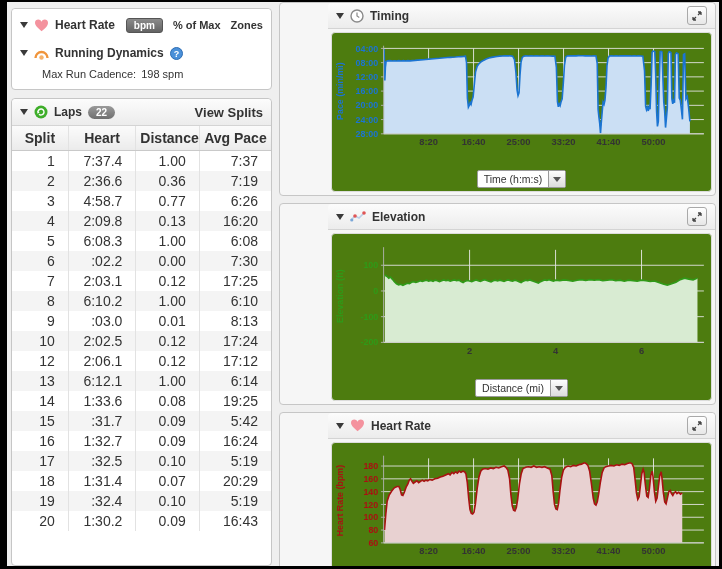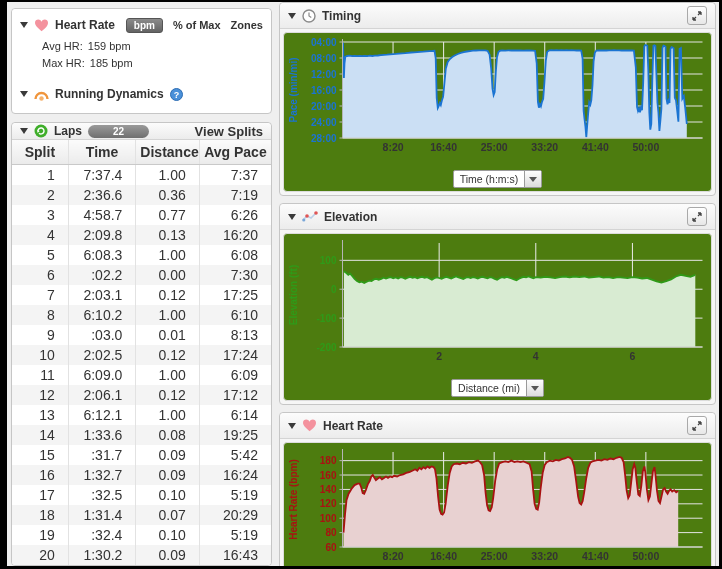--- a/index.html
+++ b/index.html
@@ -20,35 +20,35 @@
   .metrics{flex:none;}
   .metrics .hdr{background:#fff;border-bottom:none;height:24px;padding-top:4px;}
   .stats{padding:1px 8px 6px 30px;font-size:11px;color:#333;}
   .stats .row{line-height:17px;}
   .stats .lab{margin-right:5px;}
   .hr-right{margin-left:auto;display:flex;align-items:center;gap:10px;font-size:11px;font-weight:bold;color:#333;}
   .pill-dark{background:linear-gradient(#8b8b8b,#636363);border:1px solid #555;color:#fff;
              font-size:10px;font-weight:bold;padding:1px 7px;border-radius:3px;}
   .link{cursor:pointer;}
   .badge{background:linear-gradient(#9a9a9a,#6f6f6f);color:#fff;font-size:10px;font-weight:bold;
-         padding:1px 25px;border-radius:9px;}
+         padding:1px 8px;border-radius:9px;}
   .laps{flex:1;display:flex;flex-direction:column;overflow:hidden;}
   .laps .hdr{height:26px;}
   .view-splits{margin-left:auto;font-size:13px;font-weight:bold;color:#333;}
   table{width:100%;border-collapse:collapse;font-size:14px;color:#333;table-layout:fixed;}
   th{background:linear-gradient(#fbfbfb,#ebebeb);border-bottom:1px solid #c9c9c9;
      padding:4px 4px;font-weight:bold;text-align:center;}
   th+th,td+td{border-left:1px solid #e2e2e2;}
   td{text-align:right;padding:2px 13px 2px 2px;height:13.4px;}
   tbody tr:nth-child(even){background:#f4f4f4;}
   col.c1{width:55px}col.c2{width:66px}col.c3{width:62px}col.c4{width:70px}
 
   
   .main{position:absolute;left:272px;top:0;width:437px;bottom:0;display:flex;flex-direction:column;gap:7px;overflow:hidden;}
-  .chart-panel{background:#f6f6f6;border:1px solid #c6c6c6;border-radius:4px;box-sizing:border-box;}
+  .chart-panel{background:#f6f6f6;border:1px solid #c6c6c6;border-radius:4px;box-sizing:border-box;padding-left:48px;}
   .chart-body{padding:3px;}
   .card{background:#4d7c0f;border:1px solid #dcdcdc;border-radius:4px;padding:1px 0 0 0;}
   .expand-btn{margin-left:auto;width:18px;height:17px;flex:none;display:flex;align-items:center;justify-content:center;
               background:linear-gradient(#fff,#e7e7e7);border:1px solid #a9a9a9;border-radius:3px;cursor:pointer;}
   .dd-row{display:flex;justify-content:center;padding:0 0 3px 0;align-items:center;}
   .dropdown{display:flex;align-items:center;border:1px solid #9a9a9a;border-radius:2px;background:#fff;
             font-size:10.5px;color:#333;height:16px;cursor:pointer;}
   .dropdown .lbl{padding:0 6px;}
   .dropdown .arr{width:16px;height:100%;border-left:1px solid #9a9a9a;display:flex;align-items:center;
                  justify-content:center;background:linear-gradient(#fdfdfd,#dcdcdc);}
@@ -72,41 +72,38 @@
                 <path d="M7.5 12.2 C5 9.8 1 7 1 3.8 C1 1.8 2.6 0.6 4.2 0.6 C5.6 0.6 6.9 1.5 7.5 2.7 C8.1 1.5 9.4 0.6 10.8 0.6 C12.4 0.6 14 1.8 14 3.8 C14 7 11 9.8 7.5 12.2 Z" fill="#f4929e"></path>
               </svg>
           </span>
           <span class="title">Heart Rate</span>
           <span class="hr-right">
             <span class="pill-dark">bpm</span>
             <span class="link">% of Max</span>
             <span class="link">Zones</span>
           </span>
         </div>
-        <div class="stats">
-          <div class="row"><span class="lab">Avg HR:</span><span>159 bpm</span></div>
-          <div class="row"><span class="lab">Max HR:</span><span>185 bpm</span></div>
-        </div>
         <div class="hdr">
           <span class="tri"></span>
           <span class="icon">
             <svg width="15" height="13" viewBox="0 0 15 13">
                 <path d="M1.5 11 A6 6 0 0 1 13.5 11" fill="none" stroke="#f0953c" stroke-width="2.4"></path>
                 <circle cx="7.5" cy="10.5" r="2.2" fill="#f6b26b"></circle>
               </svg>
           </span>
           <span class="title">Running Dynamics</span>
           <span class="icon">
             <svg width="13" height="13" viewBox="0 0 13 13">
                 <circle cx="6.5" cy="6.5" r="6" fill="#4a90d9" stroke="#2d6db3"></circle>
                 <text x="6.5" y="9.5" font-size="9" font-weight="bold" fill="#fff" text-anchor="middle">?</text>
               </svg>
           </span>
         </div>
         <div class="stats">
+          <div class="row"><span class="lab">Max Run Cadence:</span><span>198 spm</span></div>
         </div>
       </div>
 
       <div class="panel laps">
         <div class="hdr">
           <span class="tri"></span>
           <span class="icon">
             <svg width="14" height="14" viewBox="0 0 14 14">
                 <circle cx="7" cy="7" r="6.5" fill="#3fae2a"></circle>
                 <path d="M4 7 a3 3 0 1 1 1 2.2" fill="none" stroke="#fff" stroke-width="1.4"></path>
@@ -120,21 +117,21 @@
         <table>
           <colgroup>
               <col class="c1">
               <col class="c2">
               <col class="c3">
               <col class="c4">
             </colgroup>
           <thead>
             <tr>
               <th>Split</th>
-              <th>Time</th>
+              <th>Heart</th>
               <th>Distance</th>
               <th>Avg Pace</th>
             </tr>
           </thead>
           <tbody id="laps-body">
               <tr>
                 <td>1</td>
                 <td>7:37.4</td>
                 <td>1.00</td>
                 <td>7:37</td>
@@ -185,26 +182,20 @@
                 <td>9</td>
                 <td>:03.0</td>
                 <td>0.01</td>
                 <td>8:13</td>
               </tr>
               <tr>
                 <td>10</td>
                 <td>2:02.5</td>
                 <td>0.12</td>
                 <td>17:24</td>
-              </tr>
-              <tr>
-                <td>11</td>
-                <td>6:09.0</td>
-                <td>1.00</td>
-                <td>6:09</td>
               </tr>
               <tr>
                 <td>12</td>
                 <td>2:06.1</td>
                 <td>0.12</td>
                 <td>17:12</td>
               </tr>
               <tr>
                 <td>13</td>
                 <td>6:12.1</td>

